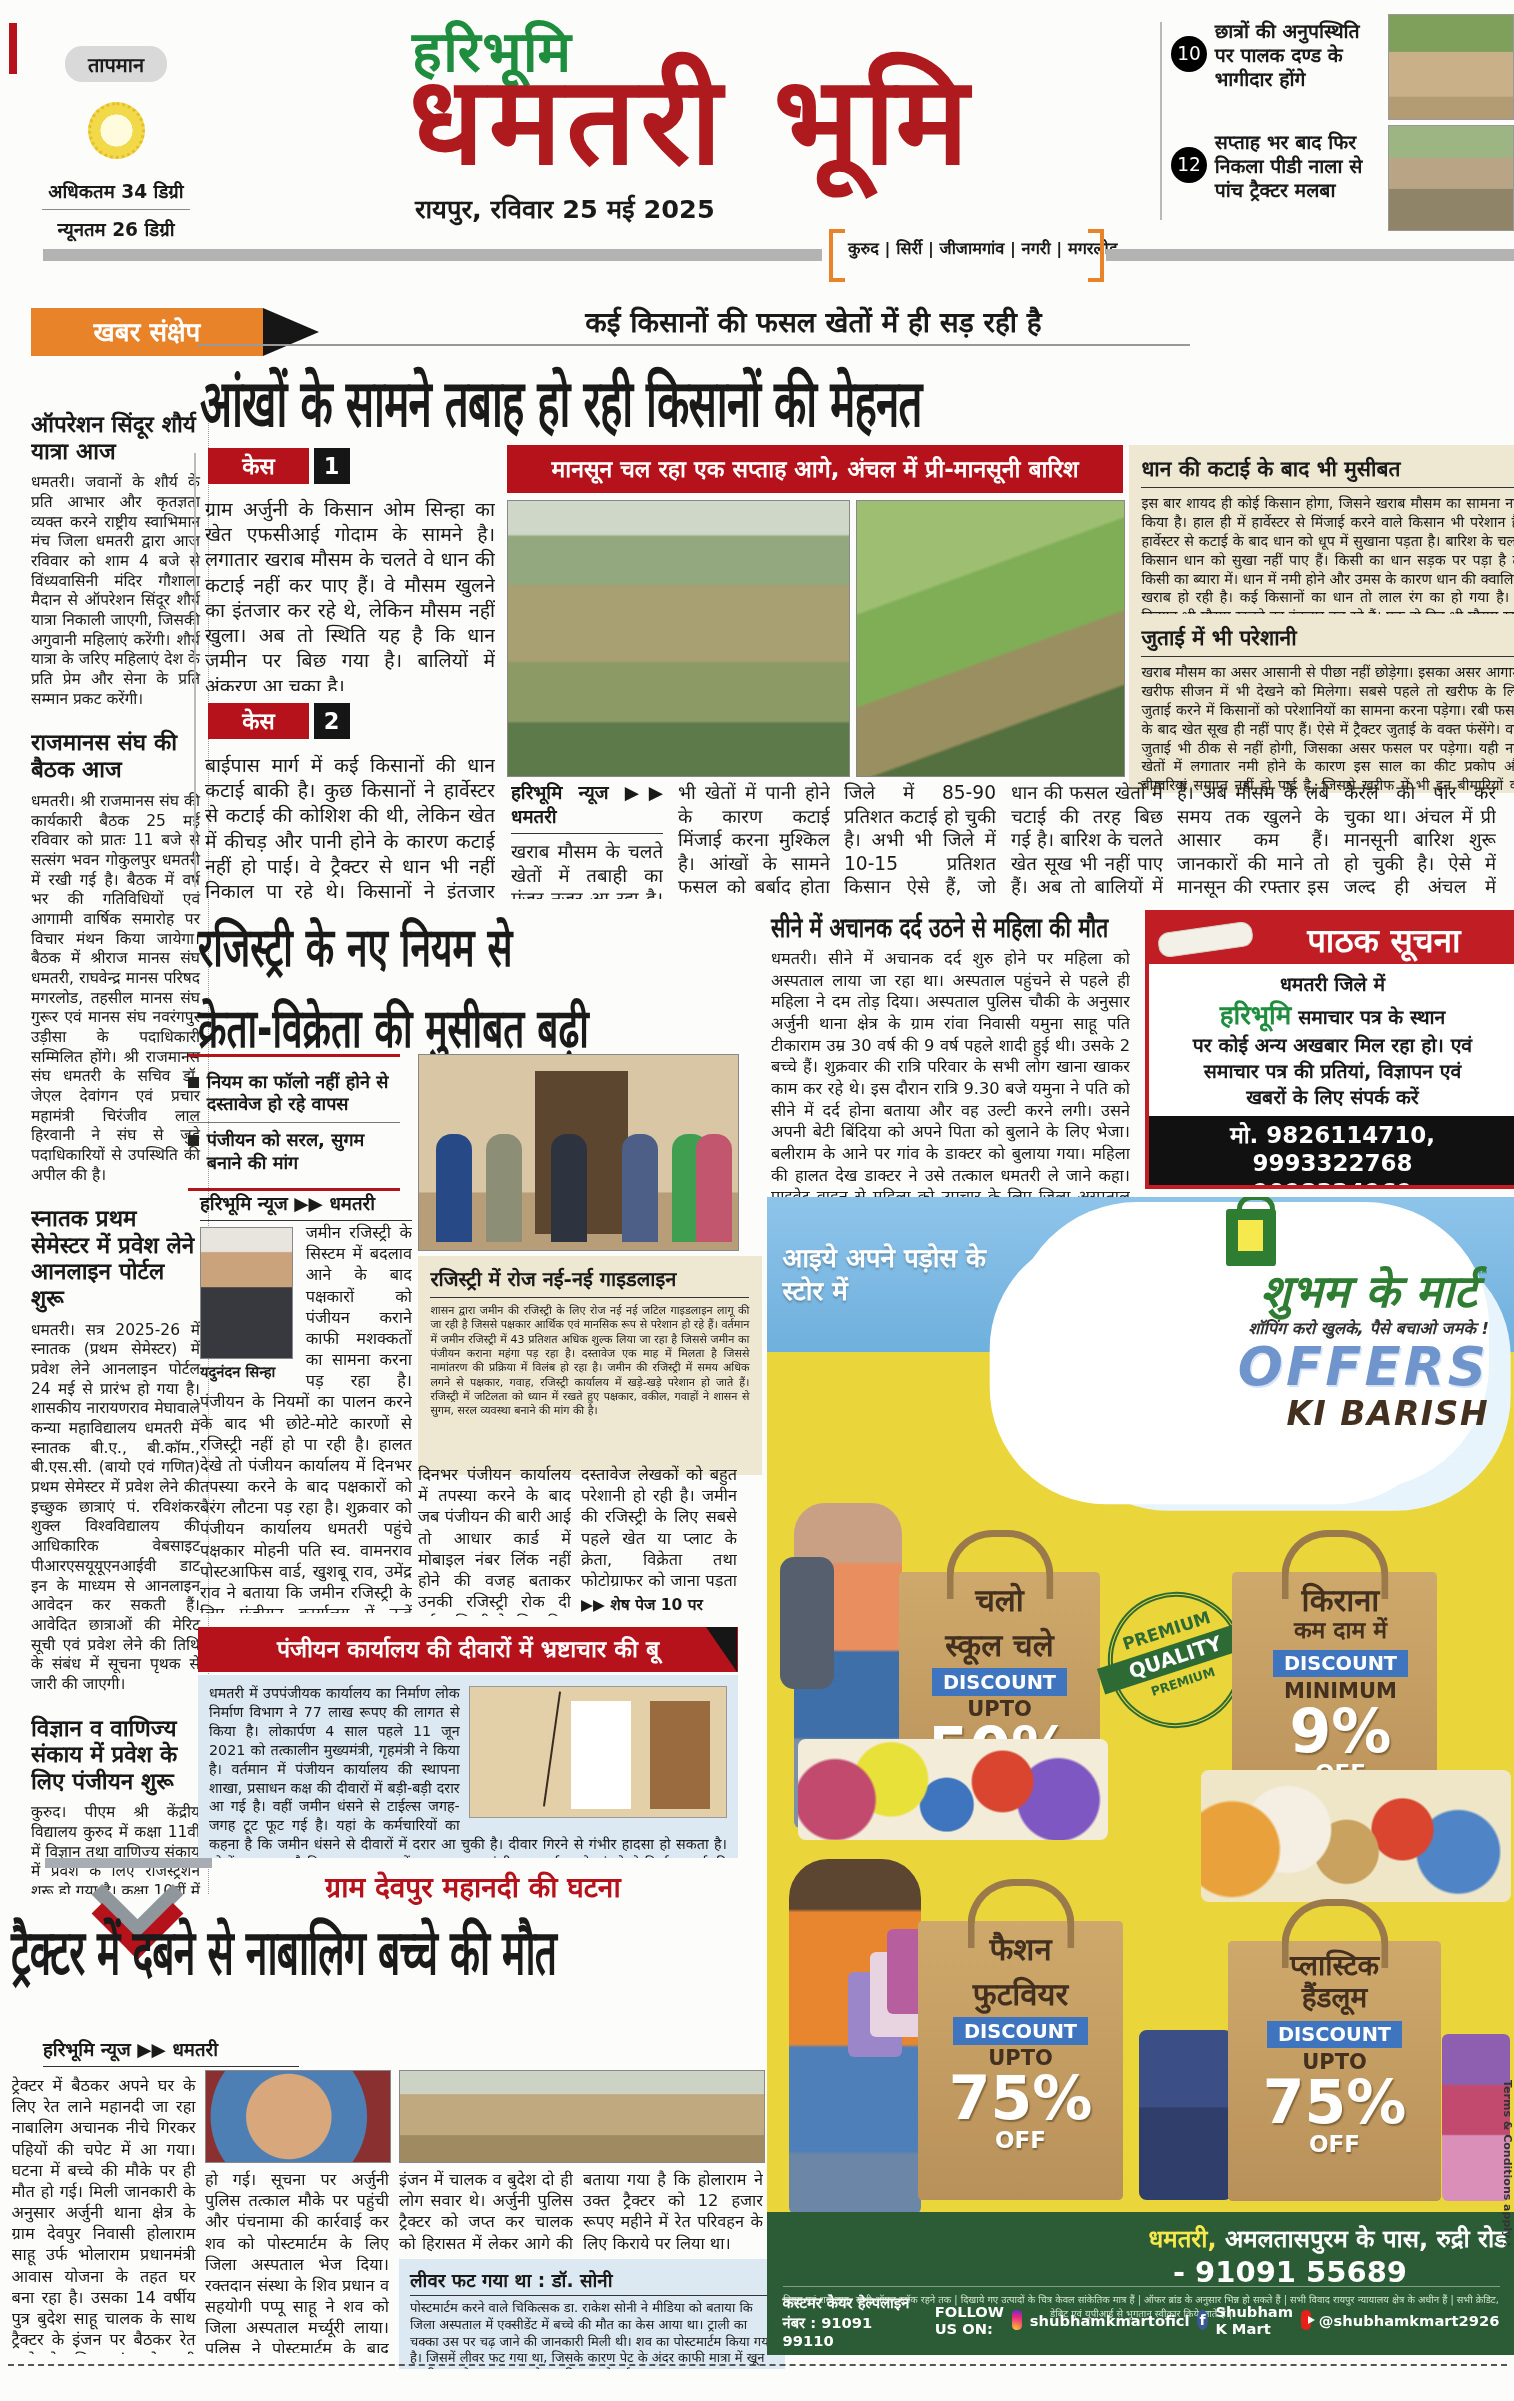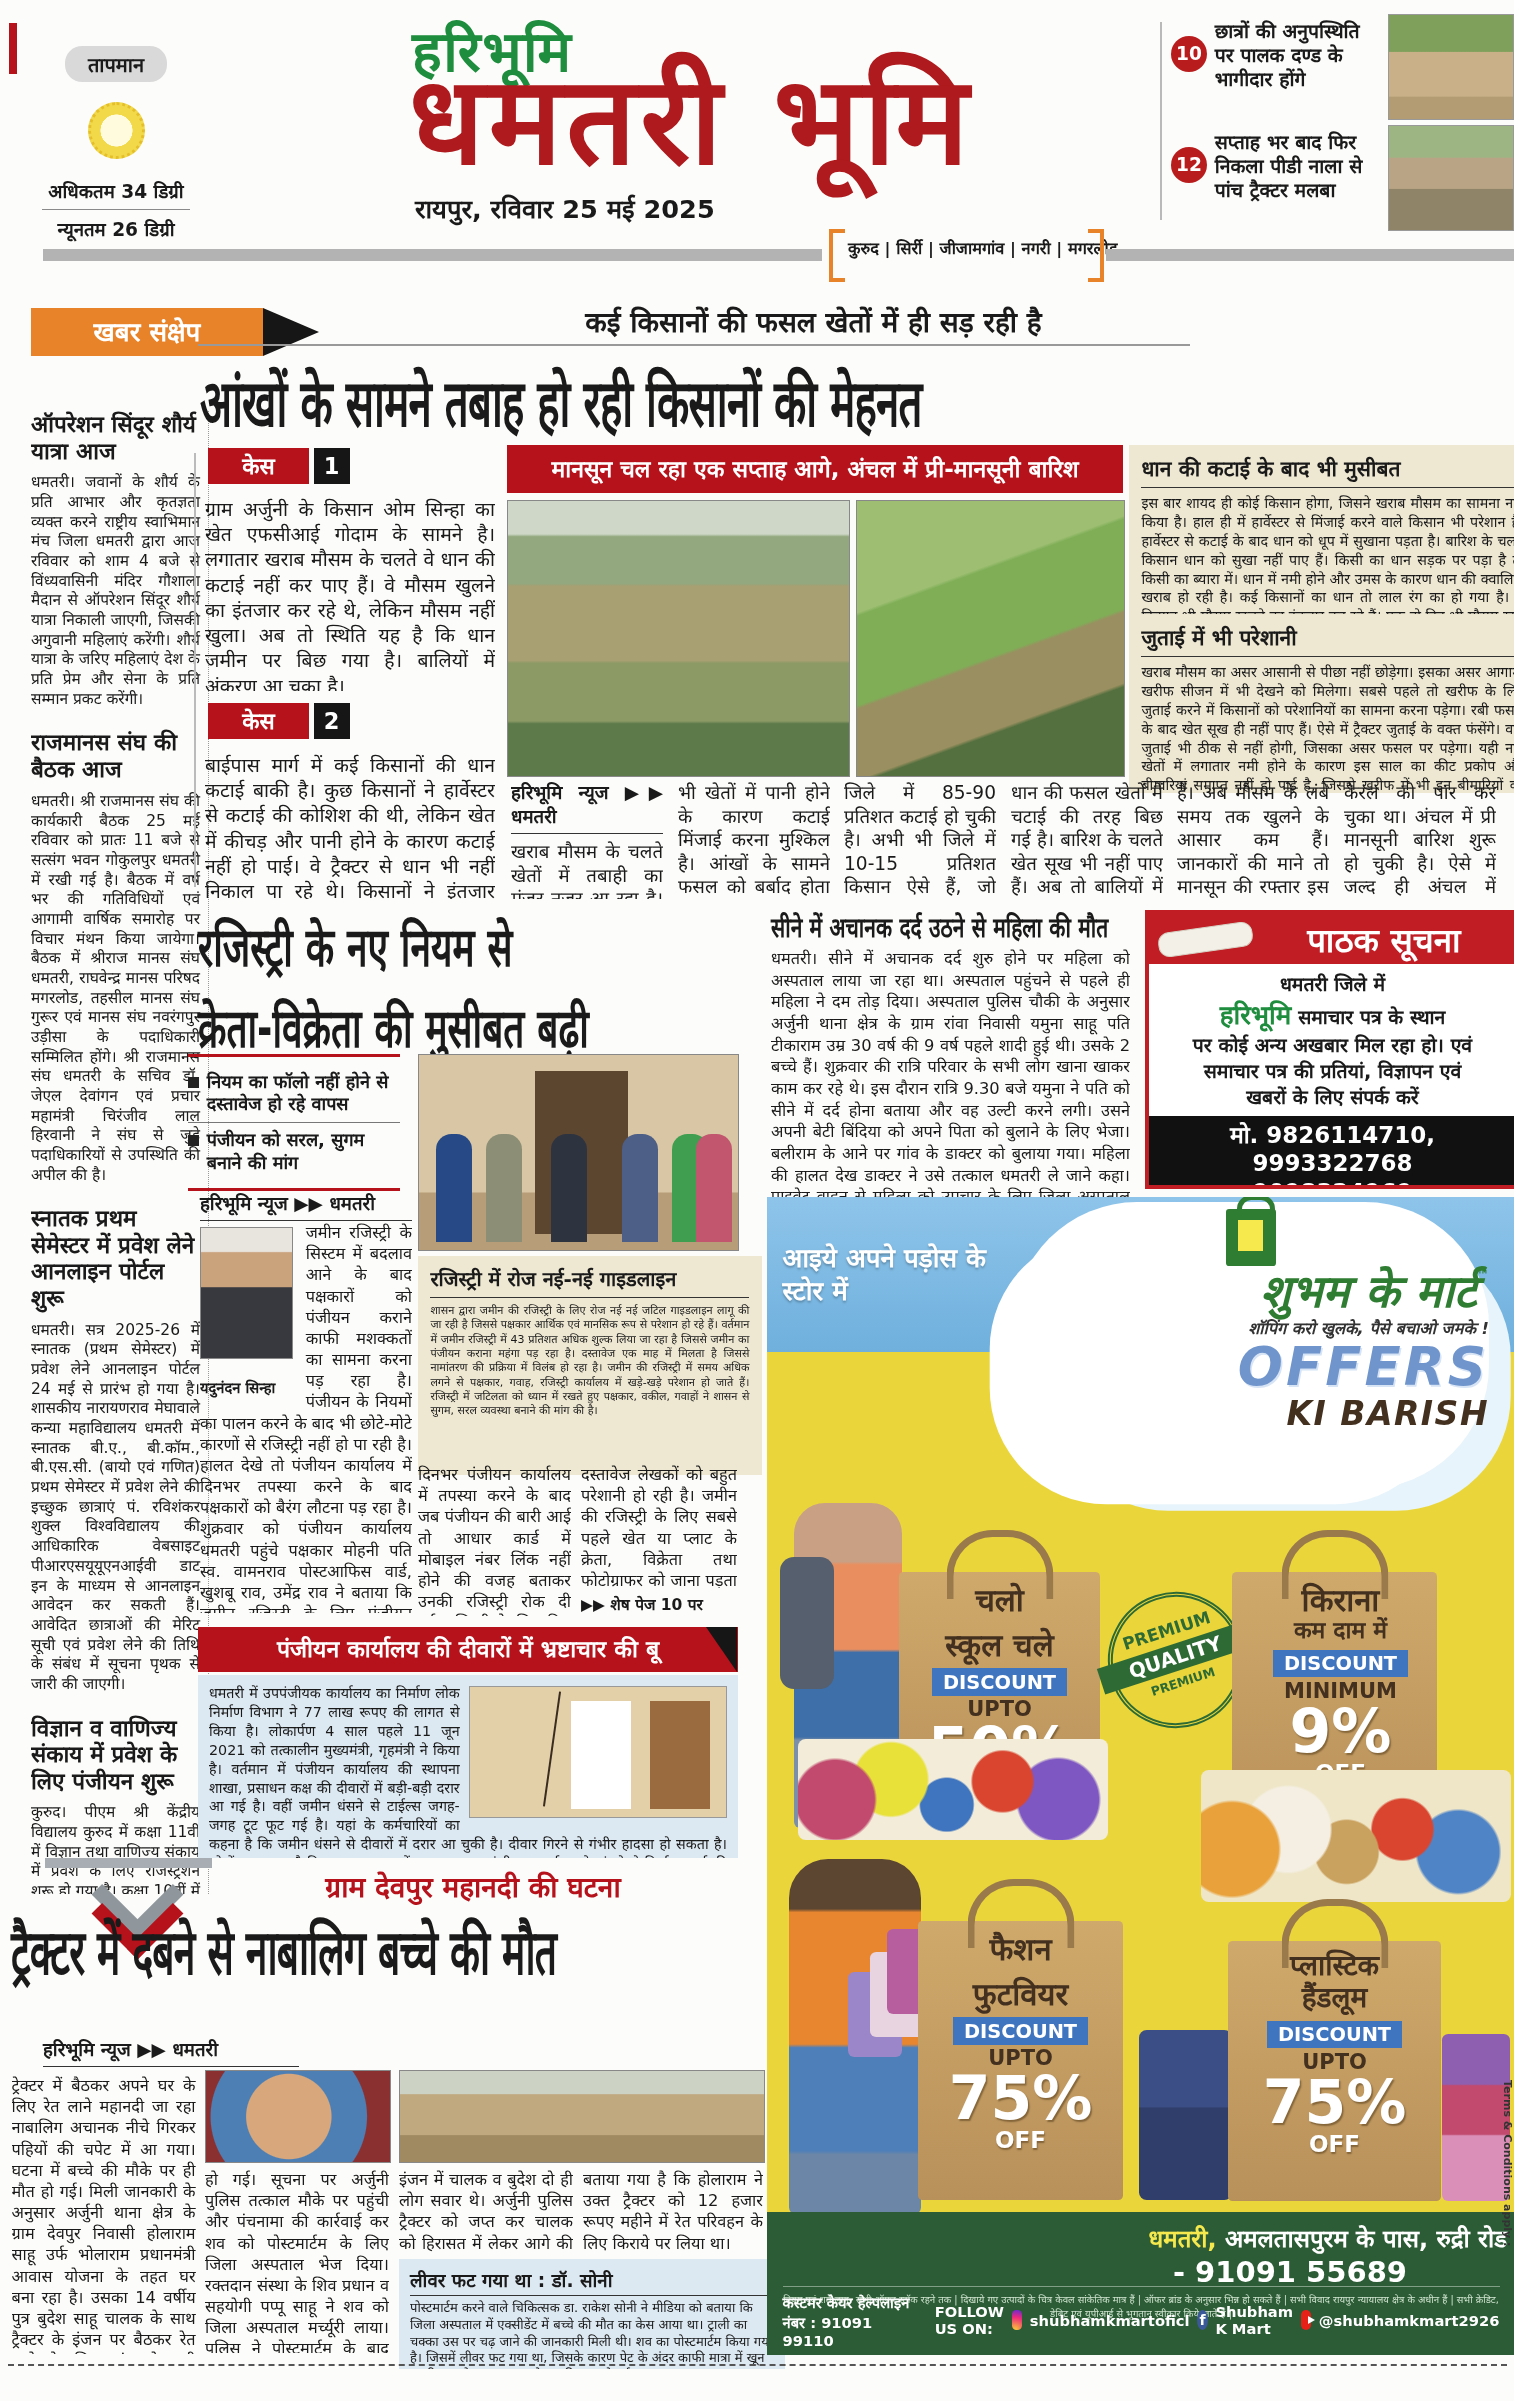--- a/index.html
+++ b/index.html
@@ -15,22 +15,22 @@
   .sun{width:51px;height:51px;margin:20px auto 14px;border-radius:50%;
        background:radial-gradient(circle,#fffbdc 0 44%,#f2d94a 45% 100%);border:3.9px dotted #e4bf2a;}
   .temp-line{font-size:18.6px;font-weight:bold;padding:4.6px 0;}
   .temp-sep{height:1.5px;background:#8a8a8a;margin:1.5px 11px;}
   .brand{left:412px;top:11px;font-size:56px;font-weight:bold;color:#1e8e3e;letter-spacing:1.5px;}
   .mast-title{left:409px;top:57px;font-size:122px;font-weight:bold;color:#ae1a1d;letter-spacing:4.6px;
               white-space:nowrap;line-height:1.05;}
   .dateline{left:415px;top:191px;font-size:25.6px;font-weight:bold;}
   .brief-rule{left:1160px;top:22px;width:2.3px;height:198px;background:#b9b9b9;}
   .brief{left:1171px;width:343px;display:flex;gap:7.7px;align-items:flex-start;}
-  .brief-num{flex:0 0 36px;width:36px;height:36px;border-radius:50%;background:#b91c1c;color:#fff;
-             font-size:18.6px;font-weight:bold;text-align:center;line-height:36px;margin-top:22px;}
+  .brief-num{flex:0 0 36px;width:36px;height:36px;border-radius:50%;background:#000000;color:#fff;
+             font-size:18.6px;font-weight:normal;text-align:center;line-height:36px;margin-top:22px;}
   .brief-txt{flex:1;font-size:19.4px;font-weight:bold;line-height:1.22;padding-top:6.2px;}
   .brief-img{flex:0 0 124px;width:124px;height:104px;border:0.8px solid #999;
              background:linear-gradient(180deg,#7fa05a 0 35%,#c9b089 36% 78%,#b39b74 79% 100%);}
   .brief-img.b2{background:linear-gradient(180deg,#9db483 0 30%,#b9a585 31% 60%,#8f8468 61% 100%);}
   .graybar{top:249px;height:11.6px;background:#b3b3b3;}
   .brk{top:229px;width:12.4px;height:45px;}
   .brk-l{left:829px;border-left:4.6px solid #e8832a;border-top:4.6px solid #e8832a;border-bottom:4.6px solid #e8832a;}
   .brk-r{left:1088px;border-right:4.6px solid #e8832a;border-top:4.6px solid #e8832a;border-bottom:4.6px solid #e8832a;}
   .cities{left:848px;top:237px;width:236px;text-align:center;font-size:16.3px;font-weight:bold;white-space:nowrap;}
   
@@ -83,21 +83,21 @@
   .sq{flex:0 0 11px;width:11px;height:11px;background:#222;margin-top:6.2px;}
   .reg-byline{left:200px;top:1190px;width:212px;}
   .reg-photo{left:418px;top:1054px;width:319px;height:195px;border:0.8px solid #888;position:absolute;
              background:linear-gradient(180deg,#d9c6a4 0 70%,#b79e79 71% 100%);}
   .door{position:absolute;left:116px;top:15.5px;width:93px;height:163px;background:#5d4630;}
   .person{position:absolute;bottom:7.7px;width:36px;height:108px;border-radius:15.5px 15.5px 0 0;}
   .reg-col1{left:200px;top:1222px;width:212px;height:391px;font-size:16.3px;line-height:1.3;}
   .inset{float:left;width:98px;margin:4.6px 7.7px 3.1px 0;}
   .inset-photo{width:91px;height:130px;border:0.8px solid #888;
       background:linear-gradient(180deg,#e8e4de 0 18%,#caa27c 19% 45%,#37393f 46% 100%);}
-  .inset-cap{font-size:14.7px;font-weight:bold;padding-top:19px;}
+  .inset-cap{font-size:14.7px;font-weight:bold;padding-top:3px;}
   .gl-box{left:418px;top:1256px;width:319px;height:200px;}
   .gl-title{font-size:20px;font-weight:bold;border-bottom:1.5px solid #333;padding-bottom:4.6px;margin-bottom:6.2px;}
   .gl-body{font-size:11px;line-height:1.3;text-align:justify;}
   .reg-col2{left:418px;top:1464px;width:153px;height:152px;font-size:16.3px;line-height:1.3;}
   .reg-col3{left:581px;top:1464px;width:156px;height:124px;font-size:16.3px;line-height:1.3;}
   .jump{left:581px;top:1593px;width:156px;font-size:15.5px;font-weight:bold;}
   
   .cor-banner{left:198px;top:1627px;width:540px;height:45px;background:#b5121b;color:#fff;
               font-size:23px;font-weight:bold;text-align:center;line-height:45px;}
   .cor-flag{left:706px;top:1627px;width:31px;height:45px;background:#161616;clip-path:polygon(0 0,100% 0,100% 100%);}

